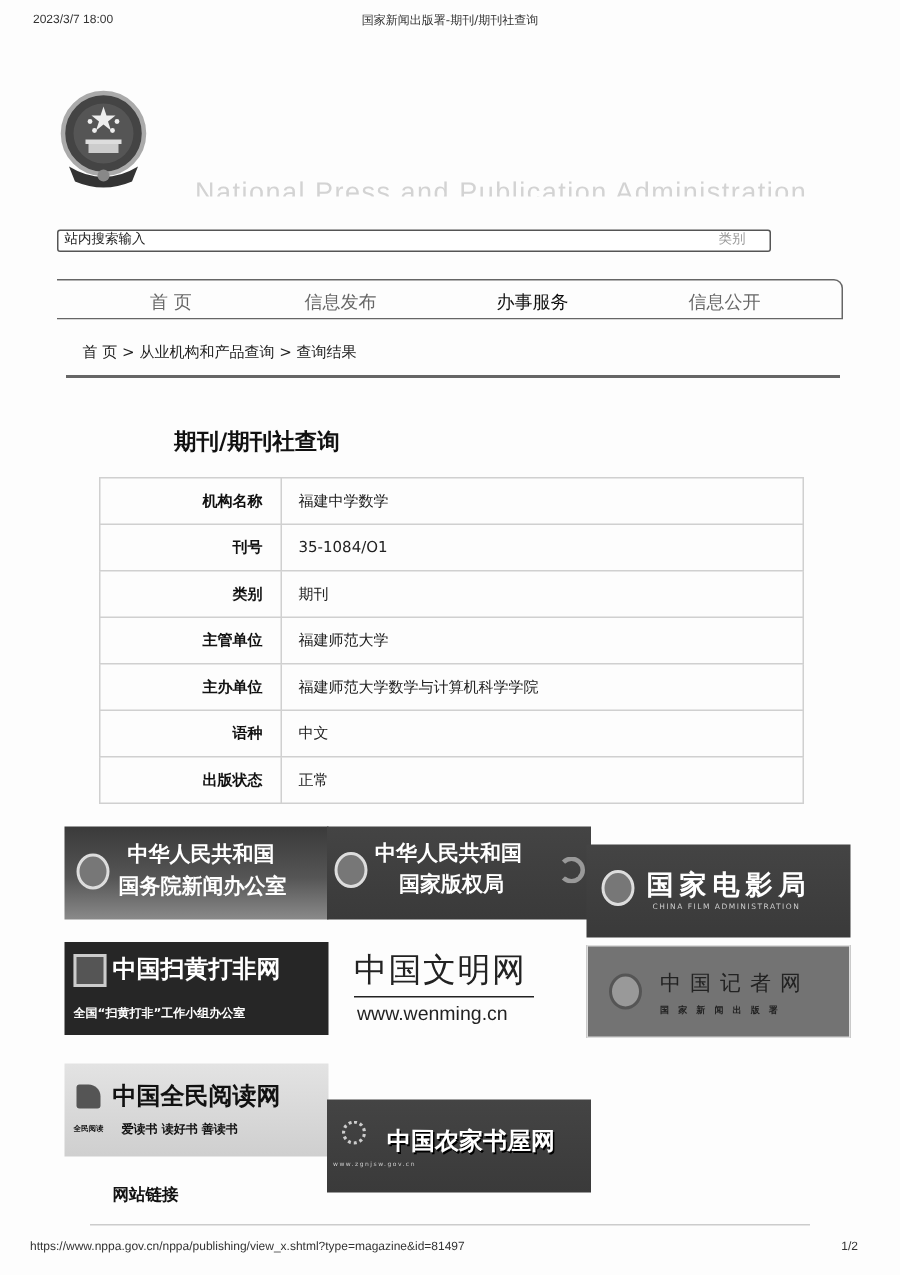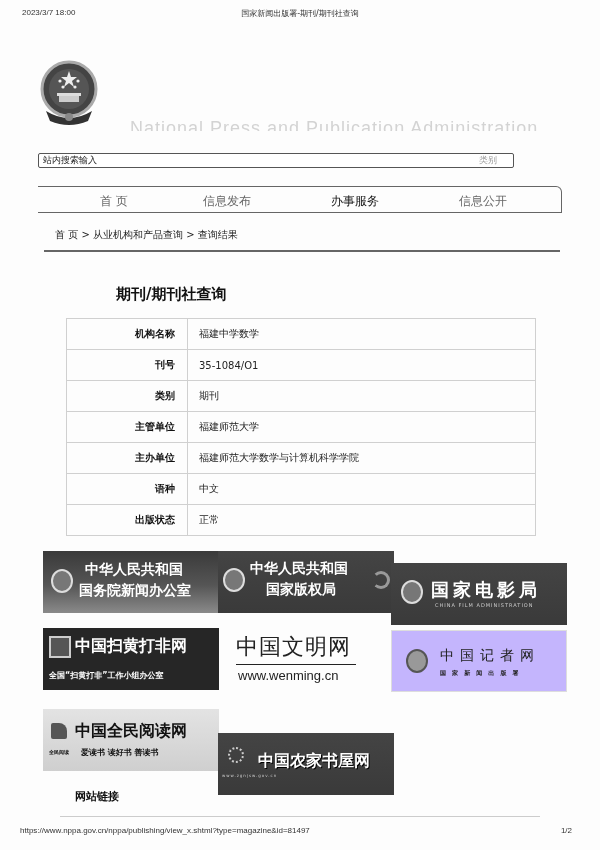--- a/index.html
+++ b/index.html
@@ -33,21 +33,21 @@
 
     .info-table { position: absolute; top: 318px; left: 66px; width: 470px; border-collapse: collapse; font-size: 10px; }
     .info-table td { border: 1px solid #d0d0d0; height: 31px; }
     .info-table td.k { width: 121px; text-align: right; padding-right: 12px; font-weight: bold; color: #111; }
     .info-table td.v { padding-left: 11px; color: #222; }
 
     .logo { position: absolute; width: 176px; height: 62px; overflow: hidden; }
     .logo.dark { background: linear-gradient(180deg, #3a3a3a 0%, #555 55%, #8a8a8a 100%); color: #fff; }
     .logo.dark2 { background: linear-gradient(180deg, #444 0%, #3a3a3a 100%); color: #fff; }
     .logo.black { background: #262626; color: #fff; }
-    .logo.light { background: #c4b5fd; border: 1px solid #ddd; color: #222; }
+    .logo.light { background: #737373; border: 1px solid #ddd; color: #222; }
     .logo.gray { background: linear-gradient(180deg, #e3e3e3, #cfcfcf); color: #111; }
     .logo.plain { background: transparent; color: #222; }
     .seal { position: absolute; width: 22px; height: 24px; border-radius: 50%; border: 2px solid #ddd; background: #777; }
     .logo.light .seal { border-color: #555; background: #999; }
     .l1 { position: absolute; font-weight: bold; white-space: nowrap; }
     .sub-en { position: absolute; font-size: 5px; letter-spacing: 1px; color: #ccc; white-space: nowrap; }
 
     .links-title { position: absolute; top: 789px; left: 75px; font-size: 11px; font-weight: bold; color: #111; }
 
     .print-footer { position: absolute; top: 826px; left: 0; width: 600px; font-size: 8px; color: #333; font-family: "Liberation Sans", sans-serif; }

